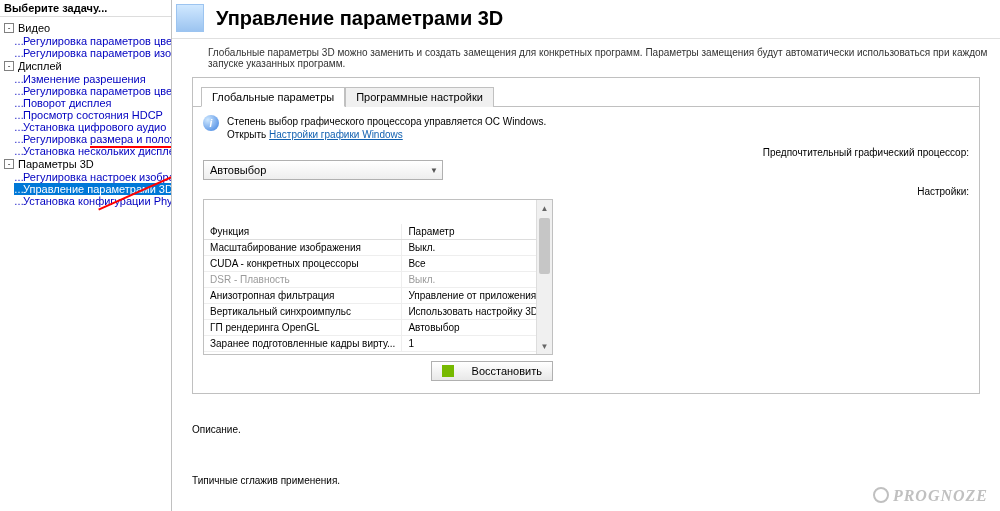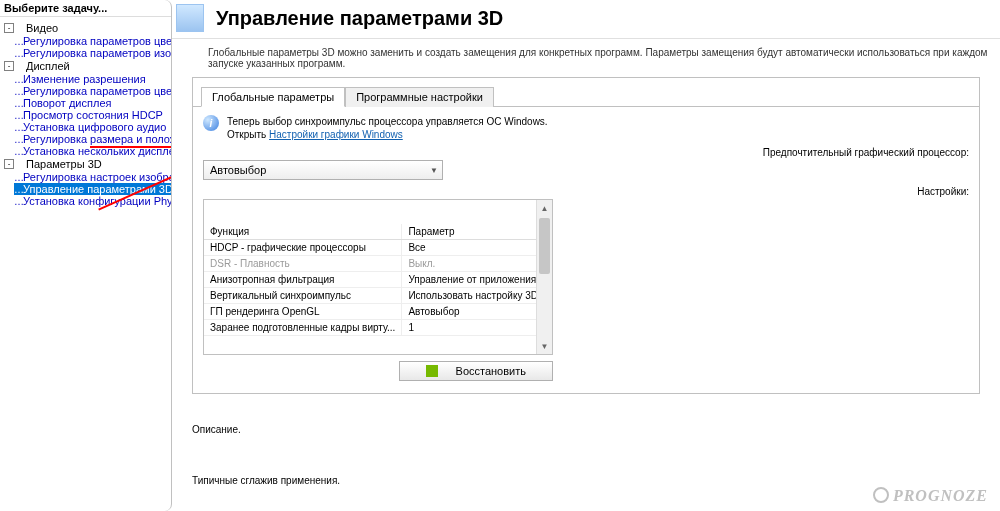--- a/index.html
+++ b/index.html
@@ -16,21 +16,20 @@
     position: relative;
   }
   .layout { display: flex; height: 100%; }
   .sidebar {
     width: 172px;
     flex: 0 0 172px;
     border-right: 1px solid #c0c0c0;
     background: #fff;
     overflow: hidden;
     position: relative;
-    border-radius: 7px;
   }
   .sidebar-title {
     padding: 2px 4px;
     font-weight: 700;
     font-size: 11px;
     border-bottom: 1px solid #ddd;
   }
   .tree { padding: 4px 2px 4px 4px; }
   .tree-group { margin: 0; padding: 0; }
   .tree-item {
@@ -49,21 +48,20 @@
     align-items: center;
     justify-content: center;
     font-size: 8px;
     line-height: 8px;
     background: #fff;
     cursor: pointer;
     margin-right: 2px;
   }
   .tree-label {
     color: #000;
-    margin-left: 8px;
   }
   .tree-children { padding: 0 0 0 10px; }
   .tree-link {
     color: #0000c0;
     cursor: pointer;
     white-space: nowrap;
   }
   .tree-link::before {
     content: "\2026";
     font-size: 10px;
@@ -251,21 +249,21 @@
     display: flex;
     justify-content: flex-end;
     padding: 6px 0 2px 0;
     width: 350px;
   }
   .btn {
     display: inline-flex;
     align-items: center;
     gap: 18px;
     height: 20px;
-    padding: 0 26px;
+    padding: 0 10px;
     border: 1px solid #b0b0b0;
     background: linear-gradient(#fff,#e8e8e8);
     font-size: 11px;
     cursor: pointer;
   }
   .btn .nv {
     width: 12px; height: 12px;
     background: #76b900;
     display: inline-block;
   }
@@ -358,21 +356,21 @@
 
         <div class="tabs">
           <div class="tab active">Глобальные параметры</div>
           <div class="tab">Программные настройки</div>
         </div>
 
         <div class="tab-body">
           <div class="info-row">
             <div class="info-icon">i</div>
             <div class="info-text">
-              <span>Теперь выбор синхроимпульс процессора управляется ОС Windows.</span><br>
+              <span>Степень выбор графического процессора управляется ОС Windows.</span><br>
               <span>Открыть </span><a>Настройки графики Windows</a>
             </div>
           </div>
 
           <div class="field-label">Предпочтительный графический процессор:</div>
           <div class="select">
             <span>Автовыбор</span>
             <span class="chev">▼</span>
           </div>
 
@@ -380,21 +378,25 @@
           <div class="grid-wrap">
             <table>
               <thead>
                 <tr>
                   <th style="width:55%">Функция</th>
                   <th>Параметр</th>
                 </tr>
               </thead>
               <tbody id="grid-body">
                   <tr>
-                    <td>HDCP - графические процессоры</td>
+                    <td>Масштабирование изображения</td>
+                    <td>Выкл.</td>
+                  </tr>
+                  <tr>
+                    <td>CUDA - конкретных процессоры</td>
                     <td>Все</td>
                   </tr>
                   <tr>
                     <td class="disabled">DSR - Плавность</td>
                     <td class="disabled">Выкл.</td>
                   </tr>
                   <tr>
                     <td>Анизотропная фильтрация</td>
                     <td>Управление от приложения</td>
                   </tr>

